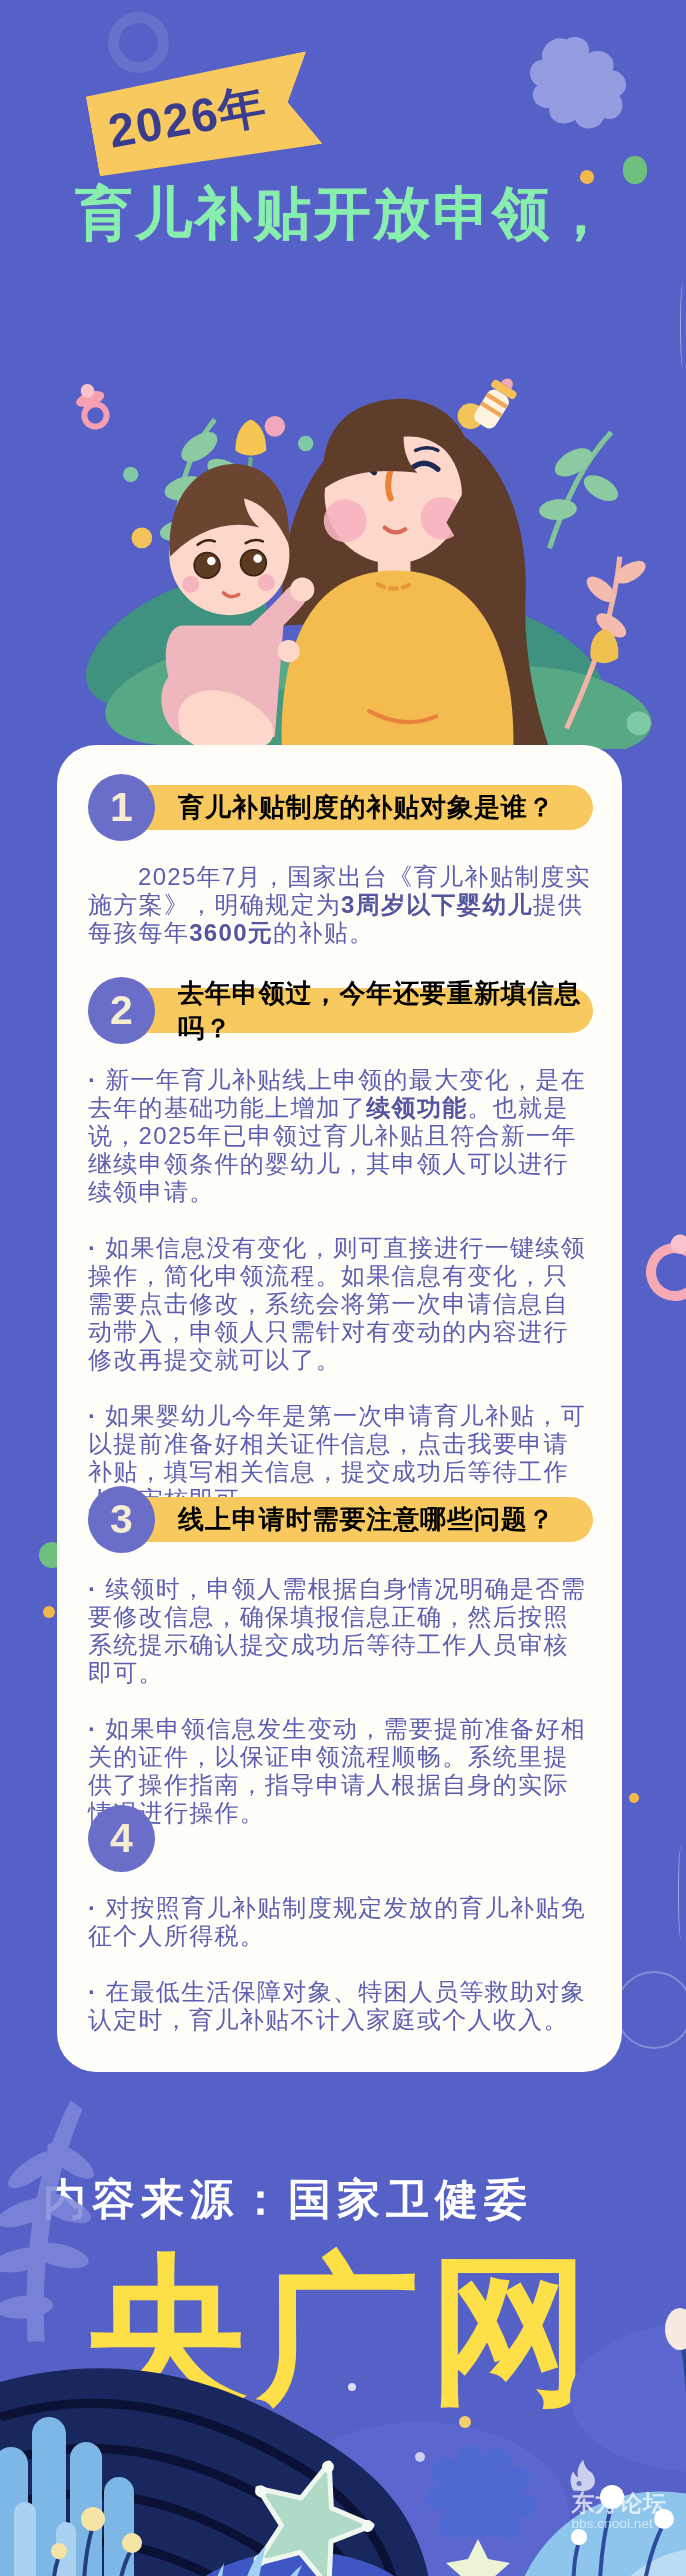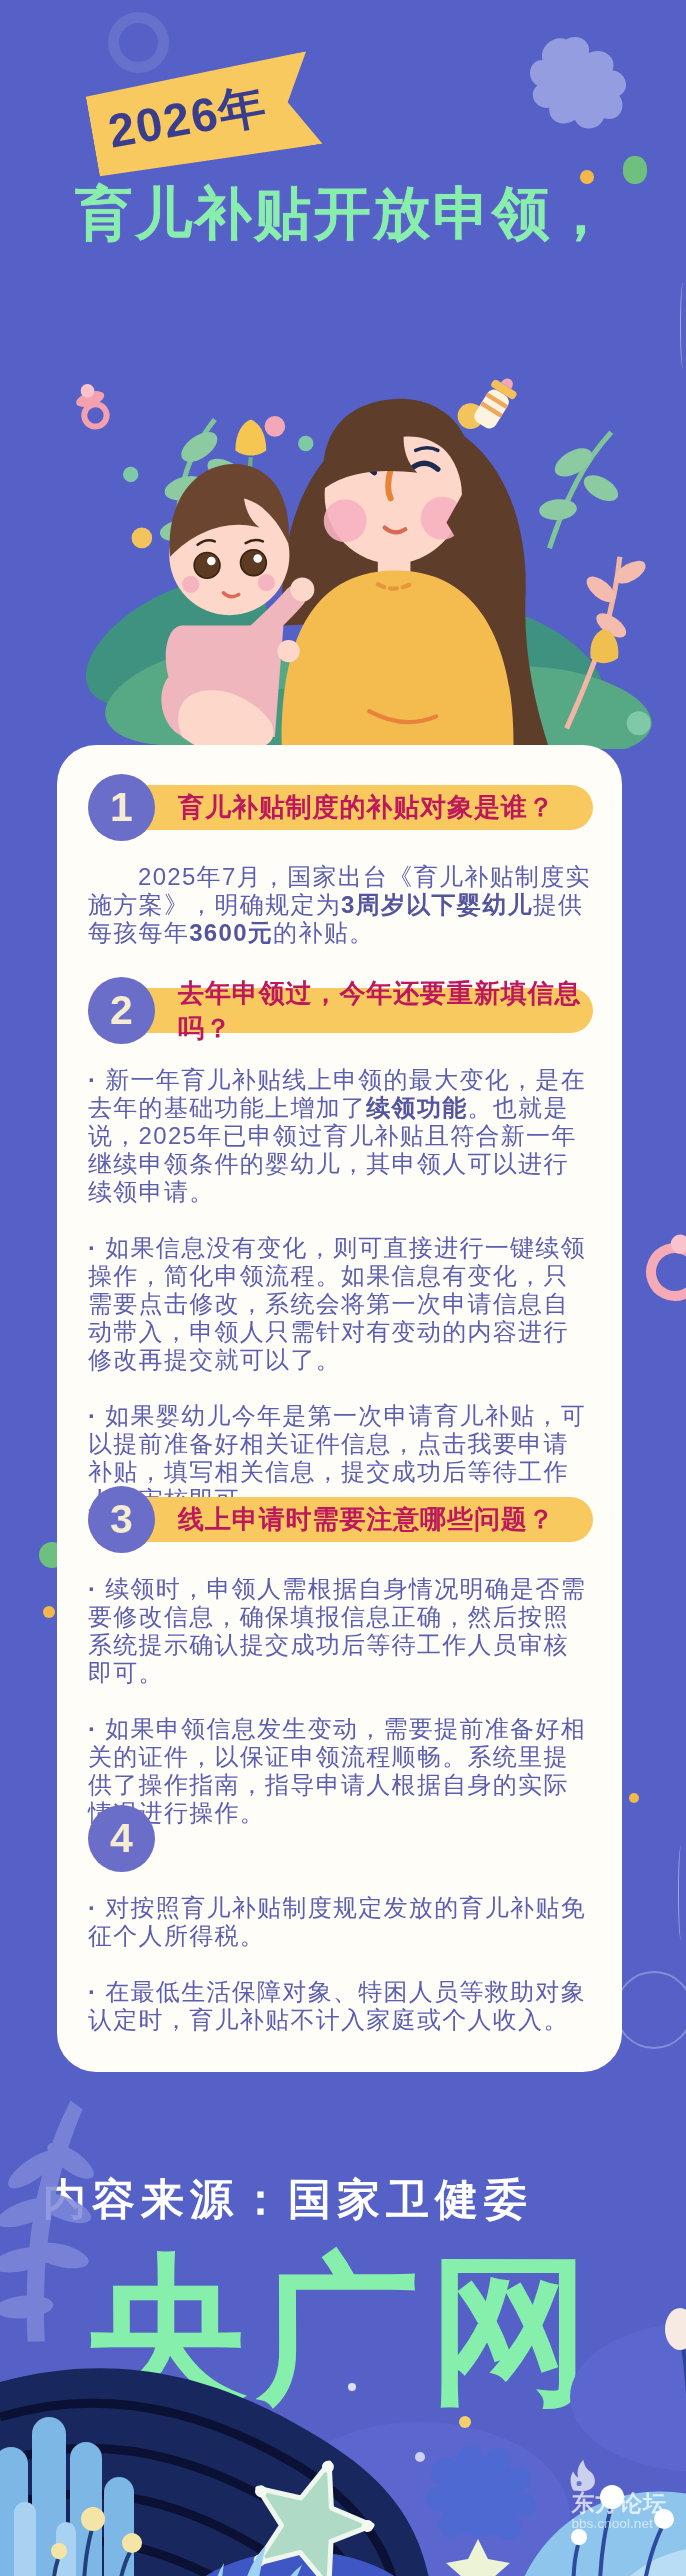--- a/index.html
+++ b/index.html
@@ -50,36 +50,36 @@
   .sec-head{position:relative;display:flex;align-items:center;height:67px;}
   .sec-num{
     position:relative;z-index:2;flex:0 0 67px;width:67px;height:67px;border-radius:50%;
     background:#6a6ec8;color:#f5ecd2;font-size:41px;font-weight:800;
     display:flex;align-items:center;justify-content:center;
   }
   .sec-pill{
     position:relative;z-index:1;flex:1;height:45px;margin-left:-34px;
     background:#f8c95e;border-radius:23px;
     display:flex;align-items:center;padding-left:57px;
-    font-size:26px;font-weight:700;color:#be185d;letter-spacing:0.9px;
+    font-size:26px;font-weight:700;color:#000000;letter-spacing:0.9px;
   }
   .sec-body{margin-top:22px;color:#5c5fb0;font-size:24px;line-height:28px;letter-spacing:1.3px;}
   .sec-body p{margin:0 0 28px 0;}
   .sec-body p:last-child{margin-bottom:0;}
   .sec-body p.indent{text-indent:50px;}
   .sec-body b{font-weight:800;color:#53559f;}
   .bullet-mark{font-weight:800;}
   
   .source-line{
     position:absolute;left:0;top:2171px;width:576px;text-align:center;
     color:#ffffff;font-size:43px;font-weight:800;letter-spacing:6px;
   }
   .cnr-logo{
     position:absolute;left:0;top:2246px;width:687px;text-align:center;
-    color:#86efac;font-size:161px;font-weight:900;letter-spacing:10.3px;line-height:1.05;
+    color:#fde047;font-size:161px;font-weight:900;letter-spacing:10.3px;line-height:1.05;
   }
   .watermark{
     position:absolute;left:568px;top:2458px;display:flex;align-items:flex-start;z-index:5;
     color:rgba(255,255,255,0.72);
     flex-direction:column;
   }
   .wm-text{margin-left:3.4px;line-height:1;}
   .wm-line1{font-size:23px;font-weight:800;letter-spacing:0.9px;}
   .wm-line2{font-size:13.7px;margin-top:1.7px;color:rgba(255,255,255,0.6);}
 </style>

